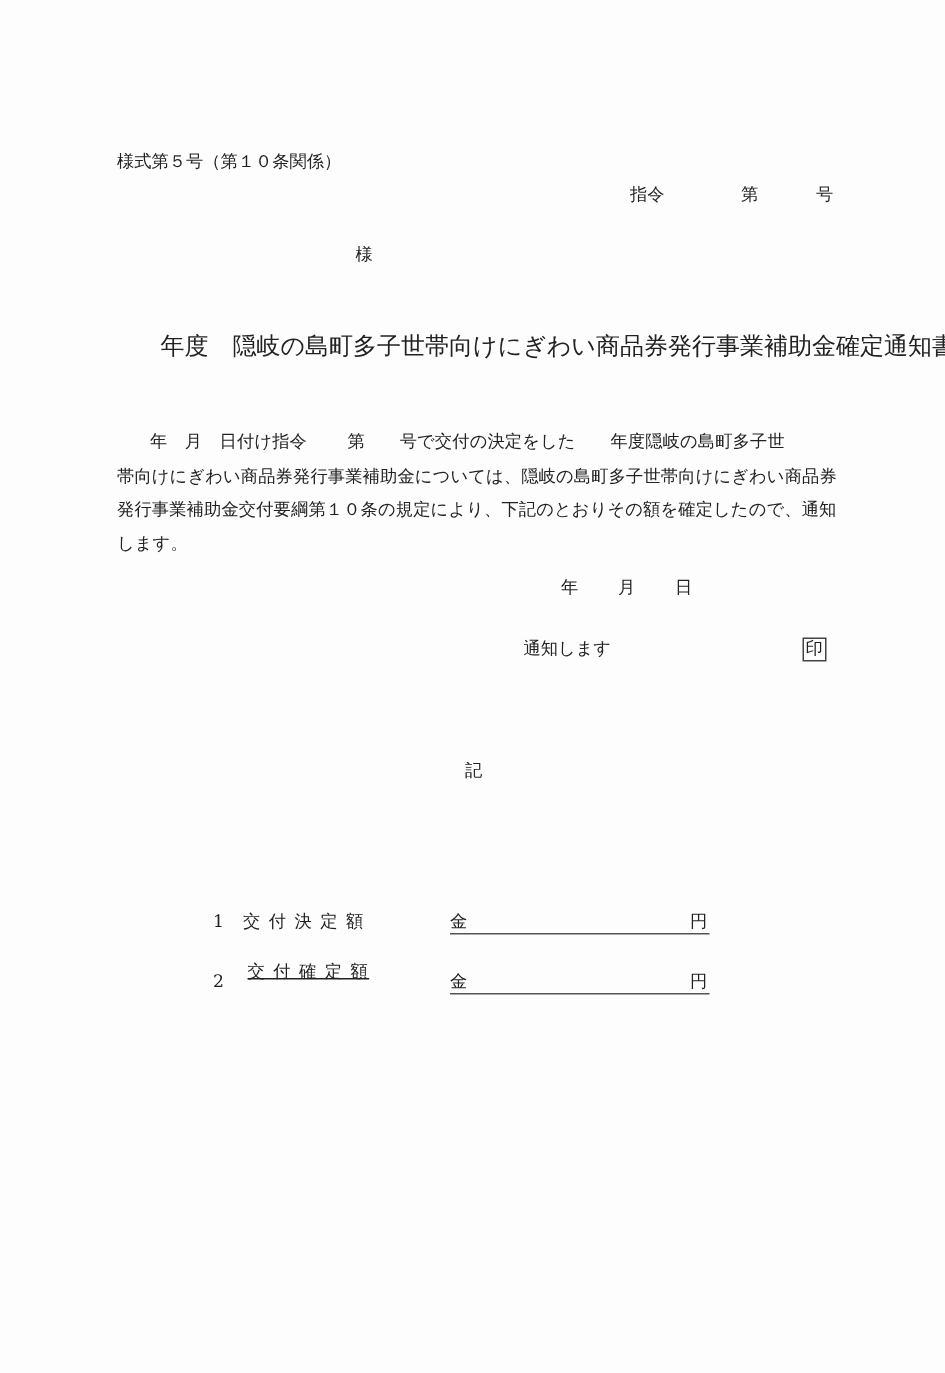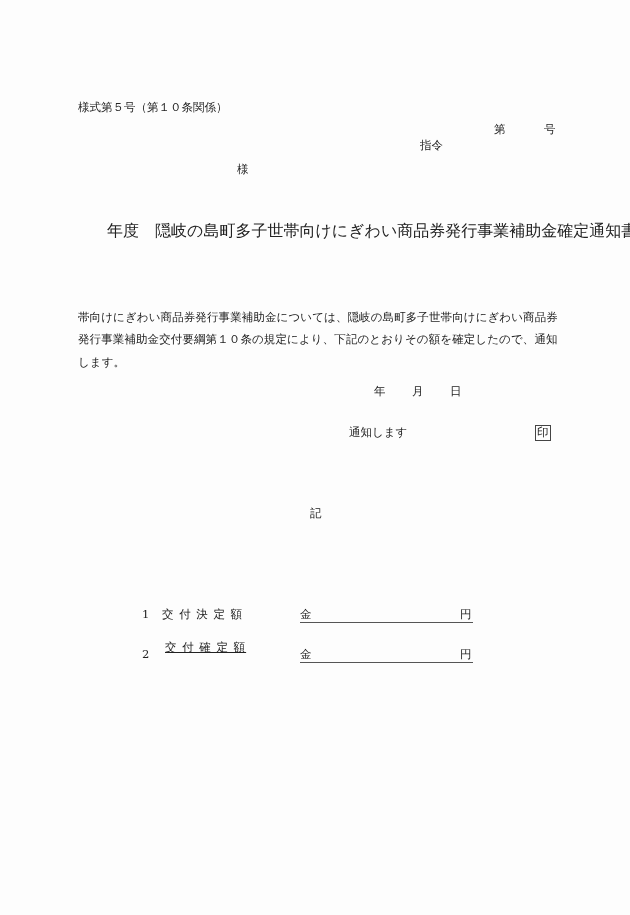--- a/index.html
+++ b/index.html
@@ -10,32 +10,32 @@
   .abs { position: absolute; white-space: nowrap; line-height: 1; }
   .para { position: absolute; left: 78px; top: 283px; width: 482px; line-height: 22.5px; font-size: 11.5px; white-space: normal; letter-spacing: 0.1px; }
   .seal { border: 1px solid #444; padding: 1px 1px; }
   .uline { position: absolute; height: 0; border-bottom: 1px solid #555; }
 </style>
 </head>
 <body>
 
 <div class="abs" style="left:78px;top:102px;">様式第５号（第１０条関係）</div>
 
-<div class="abs" style="left:420px;top:140px;">指令</div>
+<div class="abs" style="left:420px;top:124px;">指令</div>
 <div class="abs" style="left:494px;top:124px;">第</div>
 <div class="abs" style="left:544px;top:124px;">号</div>
 
 <div class="abs" style="left:237px;top:164px;">様</div>
 
 <div class="abs" style="left:107px;top:223px;font-size:16px;">
   <span>年度</span><span style="display:inline-block;width:16px;"></span><span>隠岐の島町多子世帯向けにぎわい商品券発行事業補助金確定通知書</span>
 </div>
 
 <div class="para">
-  <span style="display:inline-block;width:22px;"></span><br>
+  <span style="display:inline-block;width:22px;"></span><span>年　月　日付け指令　　 第　　号で交付の決定をした　　年度隠岐の島町多子世</span><br>
   <span>帯向けにぎわい商品券発行事業補助金については、隠岐の島町多子世帯向けにぎわい商品券発行事業補助金交付要綱第１０条の規定により、下記のとおりその額を確定したので、通知します。</span>
 </div>
 
 <div class="abs" style="left:374px;top:386px;">年</div>
 <div class="abs" style="left:412px;top:386px;">月</div>
 <div class="abs" style="left:450px;top:386px;">日</div>
 
 <div class="abs" style="left:349px;top:427px;">通知します</div>
 <div class="abs seal" style="left:535px;top:425px;">印</div>
 

